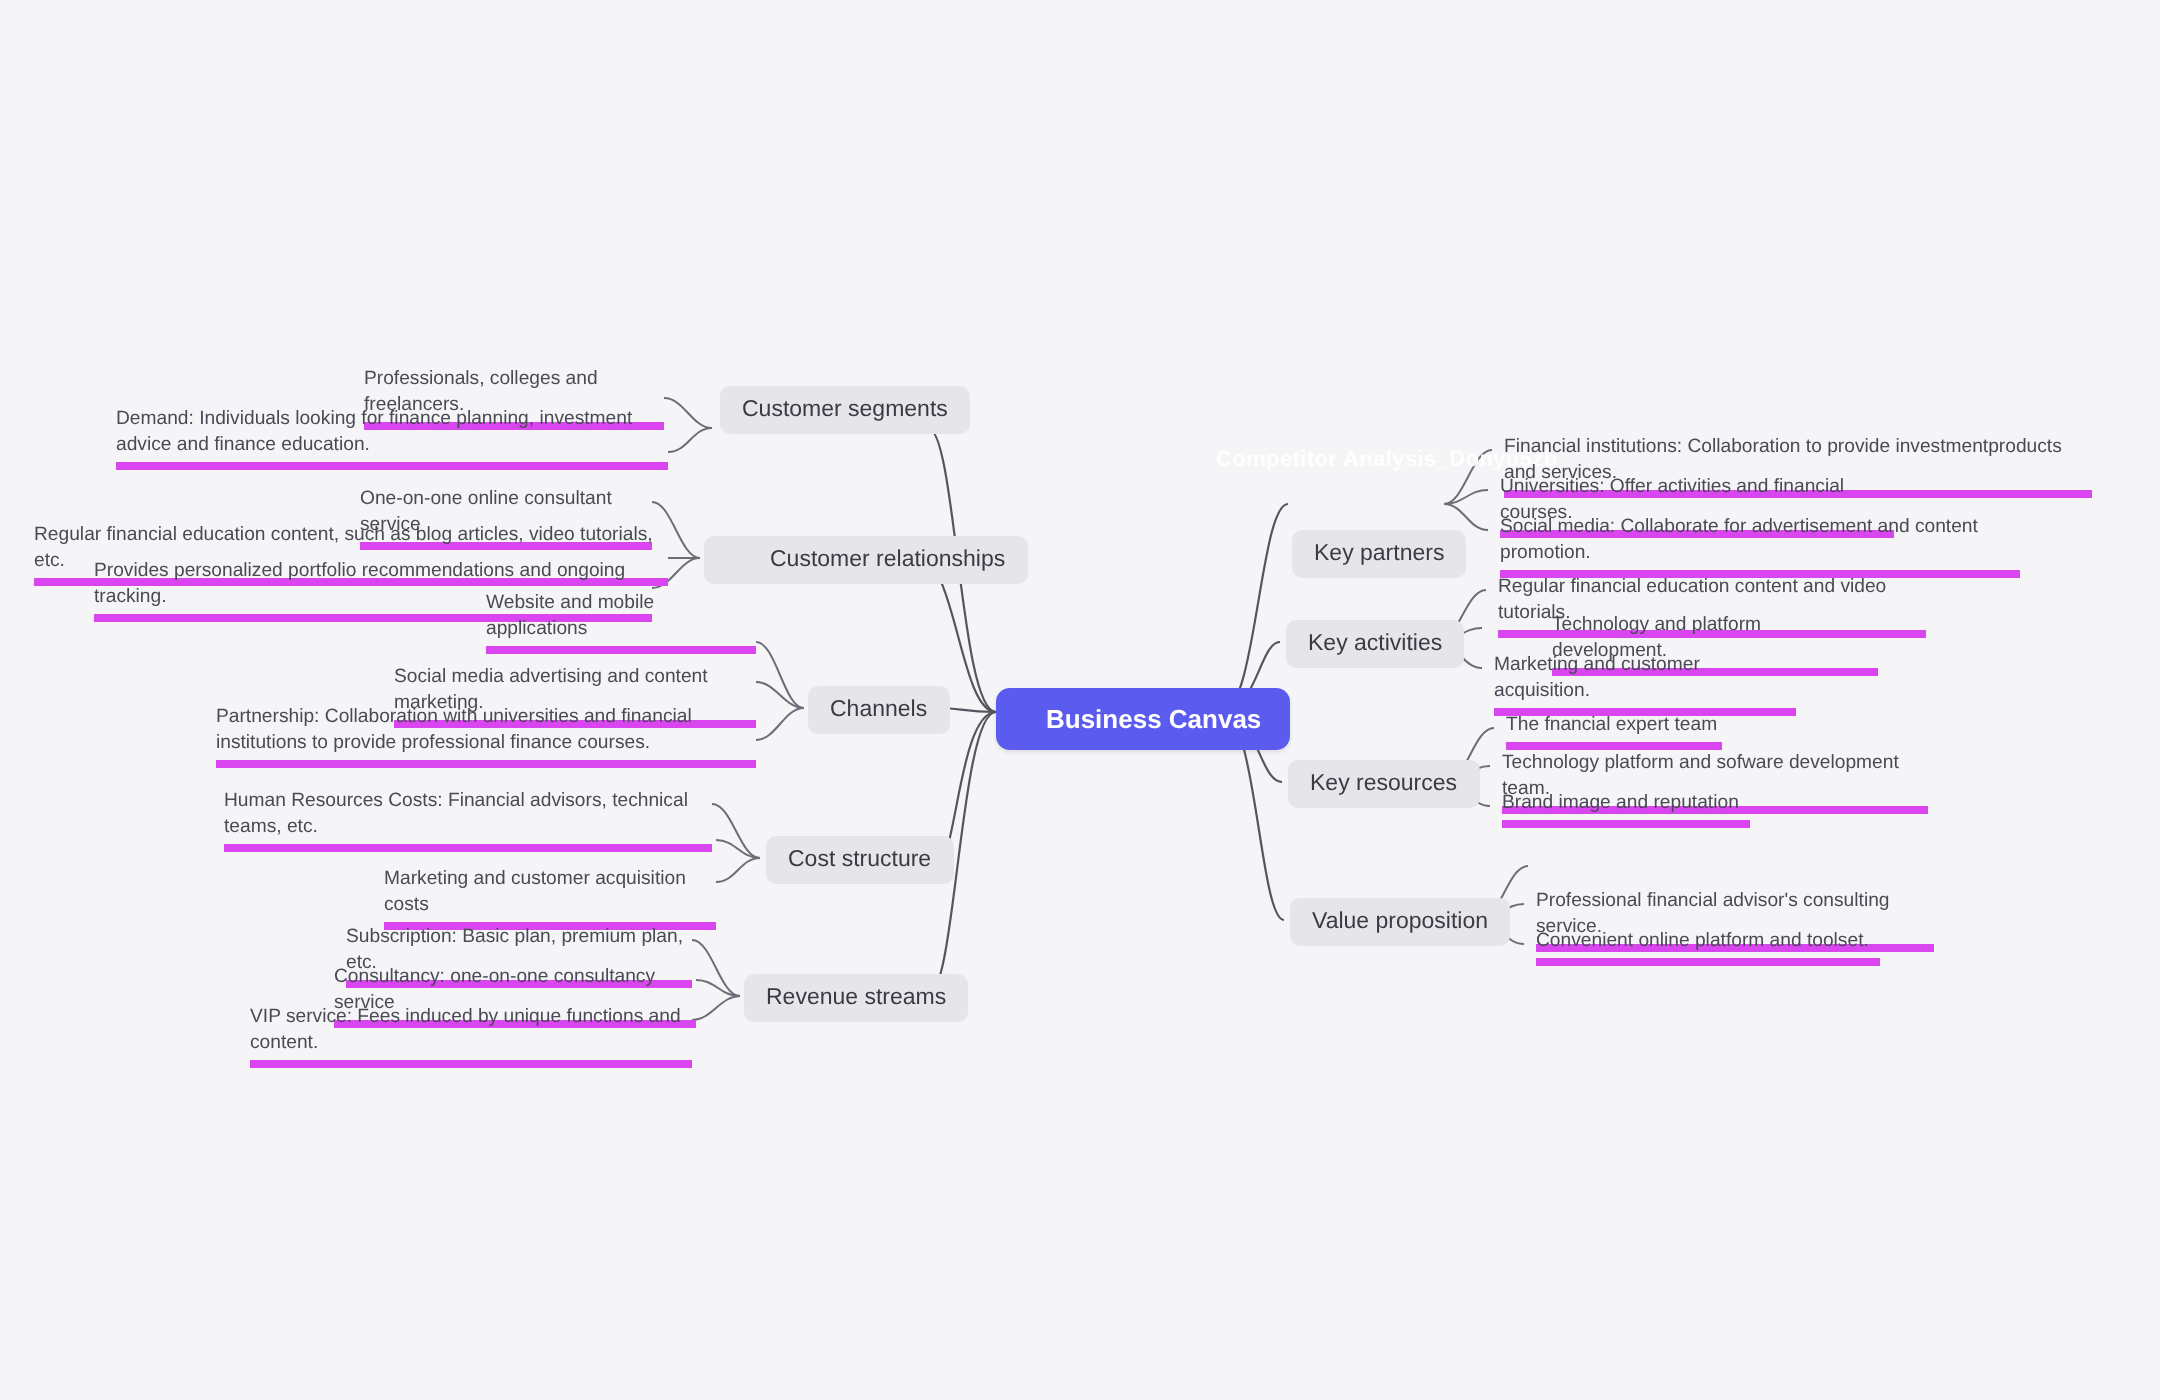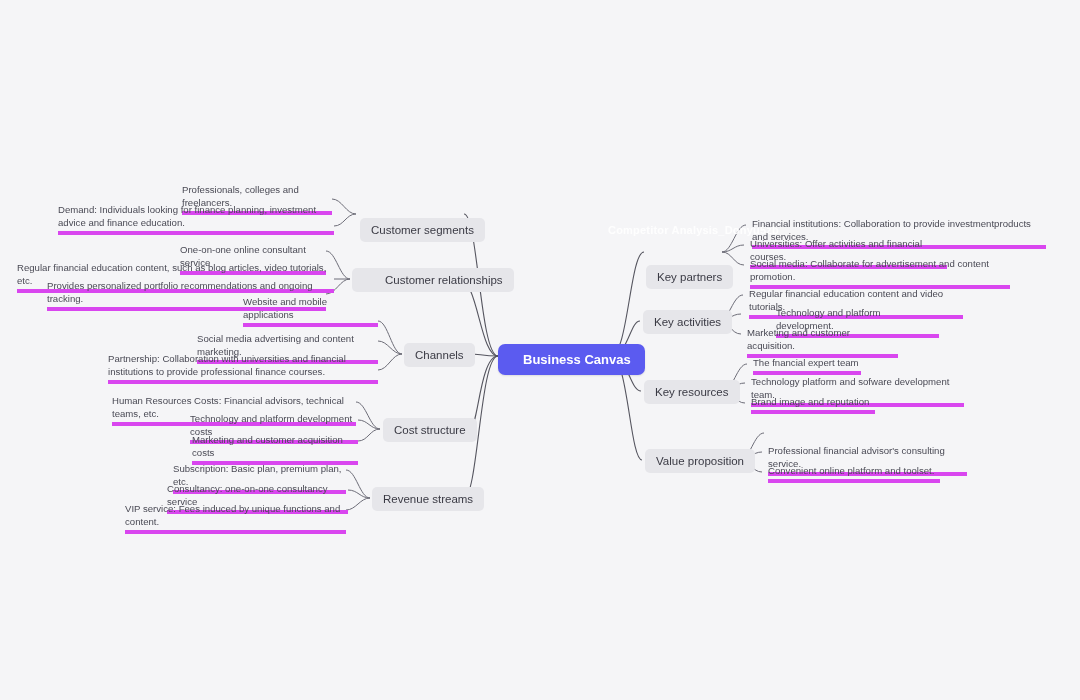--- a/index.html
+++ b/index.html
@@ -124,21 +124,21 @@
       <path d="M740,460 C 750,460 754,433 764,433"></path>
       <path d="M740,460 C 750,460 752,452 762,452"></path>
       <path d="M740,460 C 750,460 752,472 762,472"></path>
     </g>
   </svg>
 
   <div class="watermark">Competitor Analysis_Donyu5zb</div>
 
   <div class="root-node" style="left:498px; top:344px;padding-left:25px;">Business Canvas</div>
 
-  <div class="branch-node" style="left:360px; top:218px;">Customer segments</div>
+  <div class="branch-node" style="left:360px; top:193px;">Customer segments</div>
   <div class="branch-node" style="left:352px; top:268px;padding-left:33px;">Customer relationships</div>
   <div class="branch-node" style="left:404px; top:343px;">Channels</div>
   <div class="branch-node" style="left:383px; top:418px;">Cost structure</div>
   <div class="branch-node" style="left:372px; top:487px;">Revenue streams</div>
 
   <div class="branch-node" style="left:646px; top:241px;margin-top:24px;">Key partners</div>
   <div class="branch-node" style="left:643px; top:310px;">Key activities</div>
   <div class="branch-node" style="left:644px; top:380px;">Key resources</div>
   <div class="branch-node" style="left:645px; top:449px;">Value proposition</div>
 
@@ -147,21 +147,20 @@
 
   <div class="leaf left" style="left:180px; top:243px; width:146px;">One-on-one online consultant service</div>
   <div class="leaf left" style="left:17px; top:261px; width:317px;">Regular financial education content, such as blog articles, video tutorials, etc.</div>
   <div class="leaf left" style="left:47px; top:279px; width:279px;">Provides personalized portfolio recommendations and ongoing tracking.</div>
 
   <div class="leaf left" style="left:243px; top:295px; width:135px;">Website and mobile applications</div>
   <div class="leaf left" style="left:197px; top:332px; width:181px;">Social media advertising and content marketing.</div>
   <div class="leaf left" style="left:108px; top:352px; width:270px;">Partnership: Collaboration with universities and financial institutions to provide professional finance courses.</div>
 
   <div class="leaf left" style="left:112px; top:394px; width:244px;">Human Resources Costs: Financial advisors, technical teams, etc.</div>
-  <div class="leaf left" style="left:190px; top:412px; width:168px;">Technology and platform development costs</div>
   <div class="leaf left" style="left:192px; top:433px; width:166px;">Marketing and customer acquisition costs</div>
 
   <div class="leaf left" style="left:173px; top:462px; width:173px;">Subscription: Basic plan, premium plan, etc.</div>
   <div class="leaf left" style="left:167px; top:482px; width:181px;">Consultancy: one-on-one consultancy service</div>
   <div class="leaf left" style="left:125px; top:502px; width:221px;">VIP service: Fees induced by unique functions and content.</div>
 
   <div class="leaf right" style="left:752px; top:217px; width:294px;">Financial institutions: Collaboration to provide investmentproducts and services.</div>
   <div class="leaf right" style="left:750px; top:237px; width:197px;">Universities: Offer activities and financial courses.</div>
   <div class="leaf right" style="left:750px; top:257px; width:260px;">Social media: Collaborate for advertisement and content promotion.</div>
 

